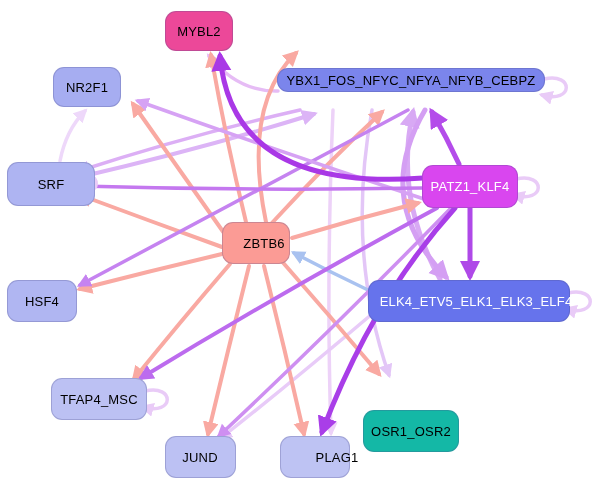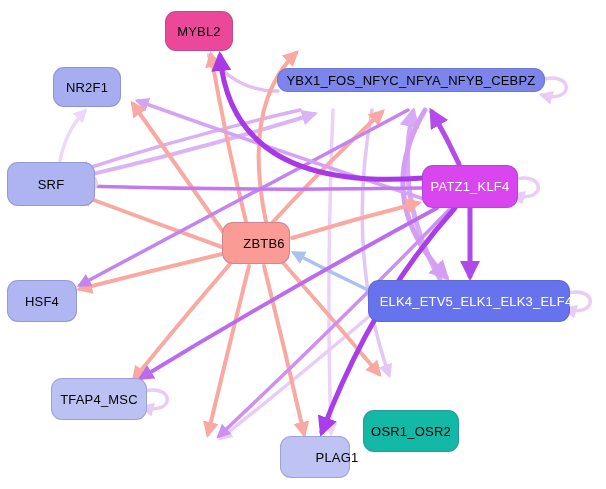--- a/index.html
+++ b/index.html
@@ -166,16 +166,19 @@
     </div>
     <div class="node" style="left: 368px; top: 280px; width: 202px; height: 42px; background: rgb(102, 115, 236); color: rgb(255, 255, 255); padding-left: 14px;">
       <span>ELK4_ETV5_ELK1_ELK3_ELF4</span>
     </div>
     <div class="node" style="left: 51px; top: 378px; width: 96px; height: 42px; background: rgb(188, 193, 243); color: rgb(0, 0, 0);">
       <span>TFAP4_MSC</span>
     </div>
     <div class="node" style="left: 363px; top: 378px; width: 96px; height: 42px; background: #14b8a6; color: rgb(0, 0, 0); margin-top: 32px;">
       <span>OSR1_OSR2</span>
     </div>
+    <div class="node" style="left: 164.5px; top: 436px; width: 71px; height: 42px; background: rgb(188, 193, 243); color: rgb(0, 0, 0);">
+      <span>JUND</span>
+    </div>
     <div class="node" style="left: 280px; top: 436px; width: 70px; height: 42px; background: rgb(190, 195, 243); color: rgb(0, 0, 0); padding-left: 44px;">
       <span>PLAG1</span>
     </div>
   </div>
 
 </body></html>

